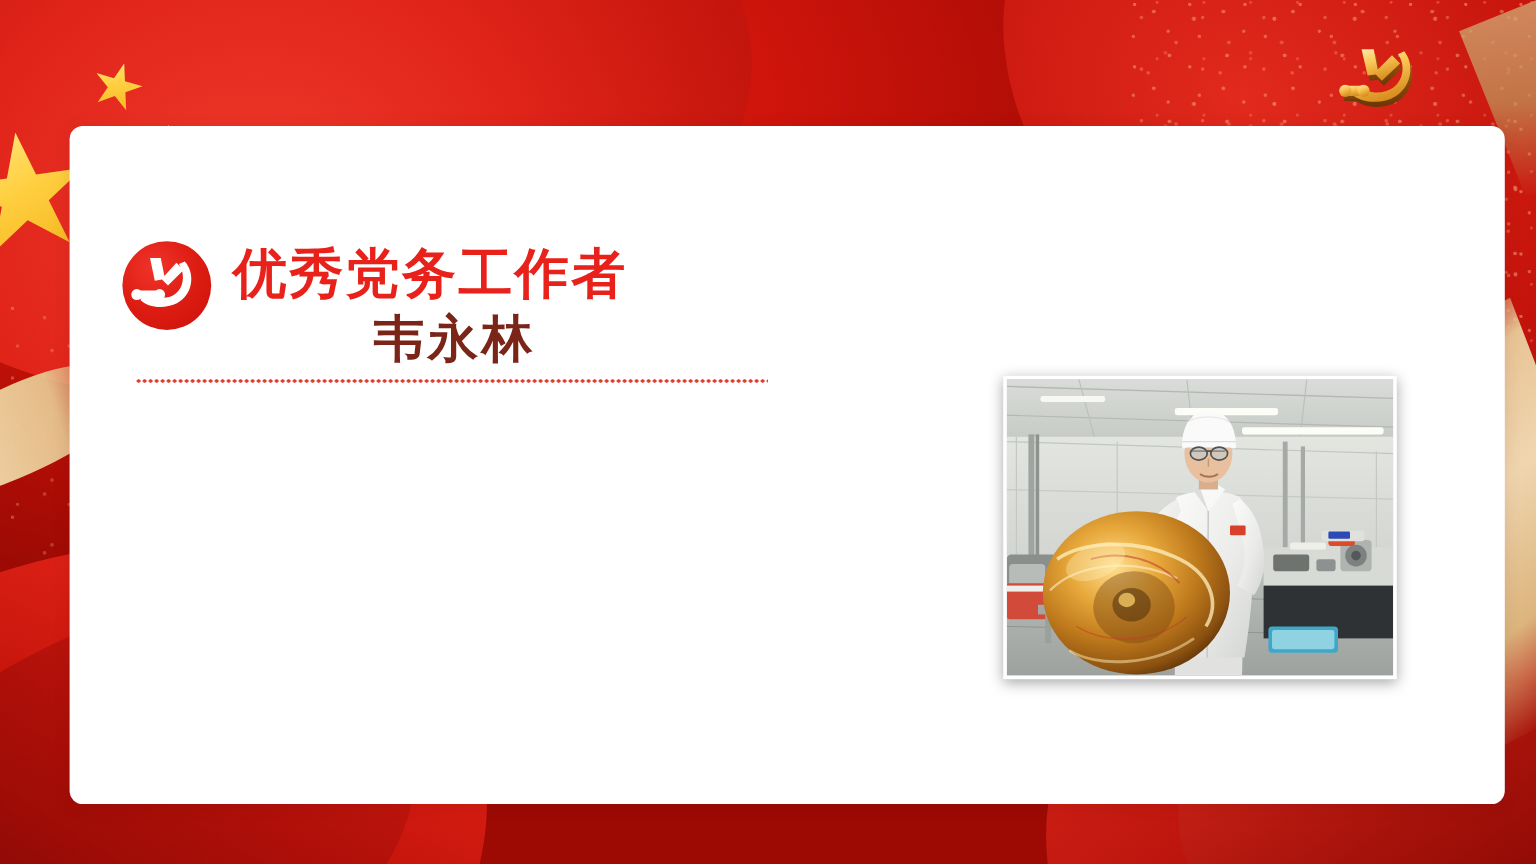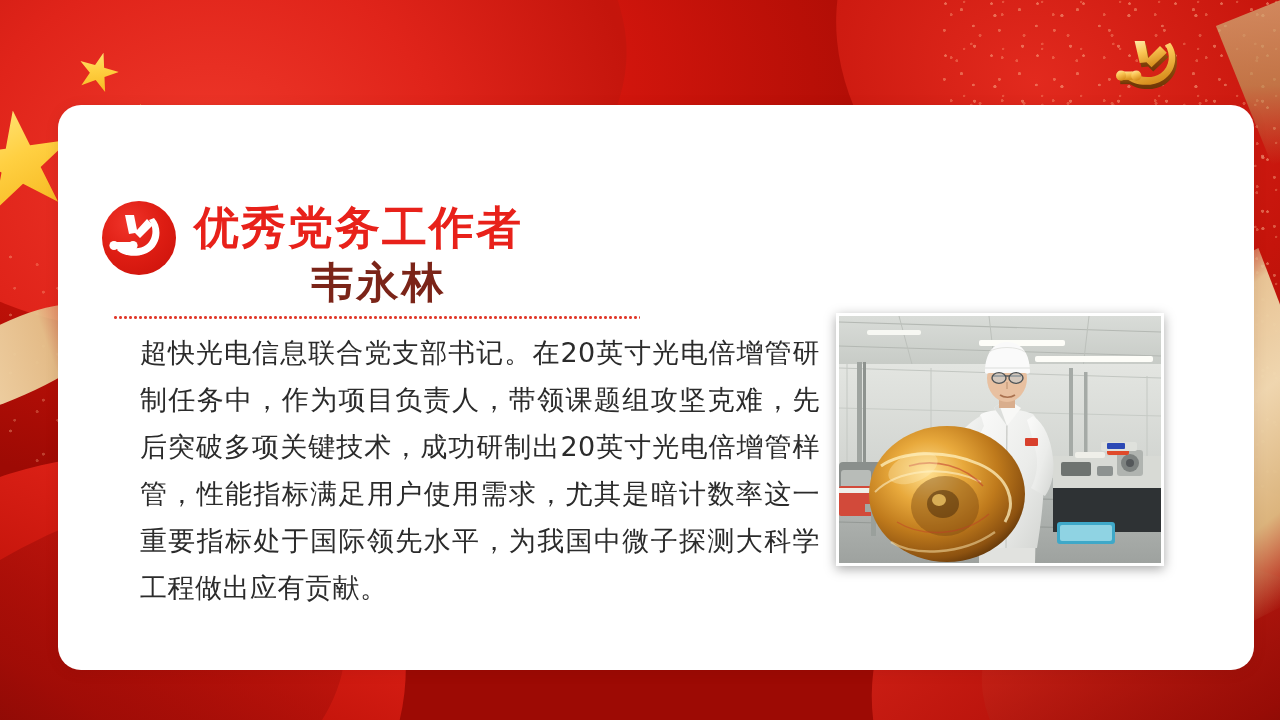--- a/index.html
+++ b/index.html
@@ -157,21 +157,21 @@
     width: 86px; height: 66px;
   }
   .emblem-tr svg { display: block; width: 100%; height: 100%; }
 
   
   .card {
     position: absolute;
     left: 58px; top: 105px;
     width: 1196px; height: 565px;
     background: #ffffff;
-    border-radius: 23px;
+    border-radius: 11px;
     box-shadow: 0 2px 14px rgba(80,0,0,.10);
   }
 
   
   .badge {
     position: absolute;
     left: 44px; top: 96px;
     width: 74px; height: 74px;
     border-radius: 50%;
     background: radial-gradient(circle at 36% 30%, #f0342a 0%, #de1d13 48%, #c9110a 100%);
@@ -302,21 +302,20 @@
           <circle cx="12" cy="44.5" r="4.6"></circle>
           <circle cx="31" cy="44.5" r="4.6"></circle>
         </g>
       </svg>
     </div>
 
     <div class="title">优秀党务工作者</div>
     <div class="name">韦永林</div>
     <div class="divider"></div>
 
-    <div class="body-text">超快光电信息联合党支部书记。在20英寸光电倍增管研制任务中，作为项目负责人，带领课题组攻坚克难，先后突破多项关键技术，成功研制出20英寸光电倍增管样管，性能指标满足用户使用需求，尤其是暗计数率这一重要指标处于国际领先水平，为我国中微子探测大科学工程做出应有贡献。</div>
 
     <div class="photo">
       <svg viewBox="0 0 322 247" preserveAspectRatio="none">
         <defs>
           <linearGradient id="ceil" x1="0" y1="0" x2="0" y2="1">
             <stop offset="0%" stop-color="#d9dcd8"></stop>
             <stop offset="100%" stop-color="#c6cac5"></stop>
           </linearGradient>
           <linearGradient id="wall" x1="0" y1="0" x2="0" y2="1">
             <stop offset="0%" stop-color="#e3e5e1"></stop>

